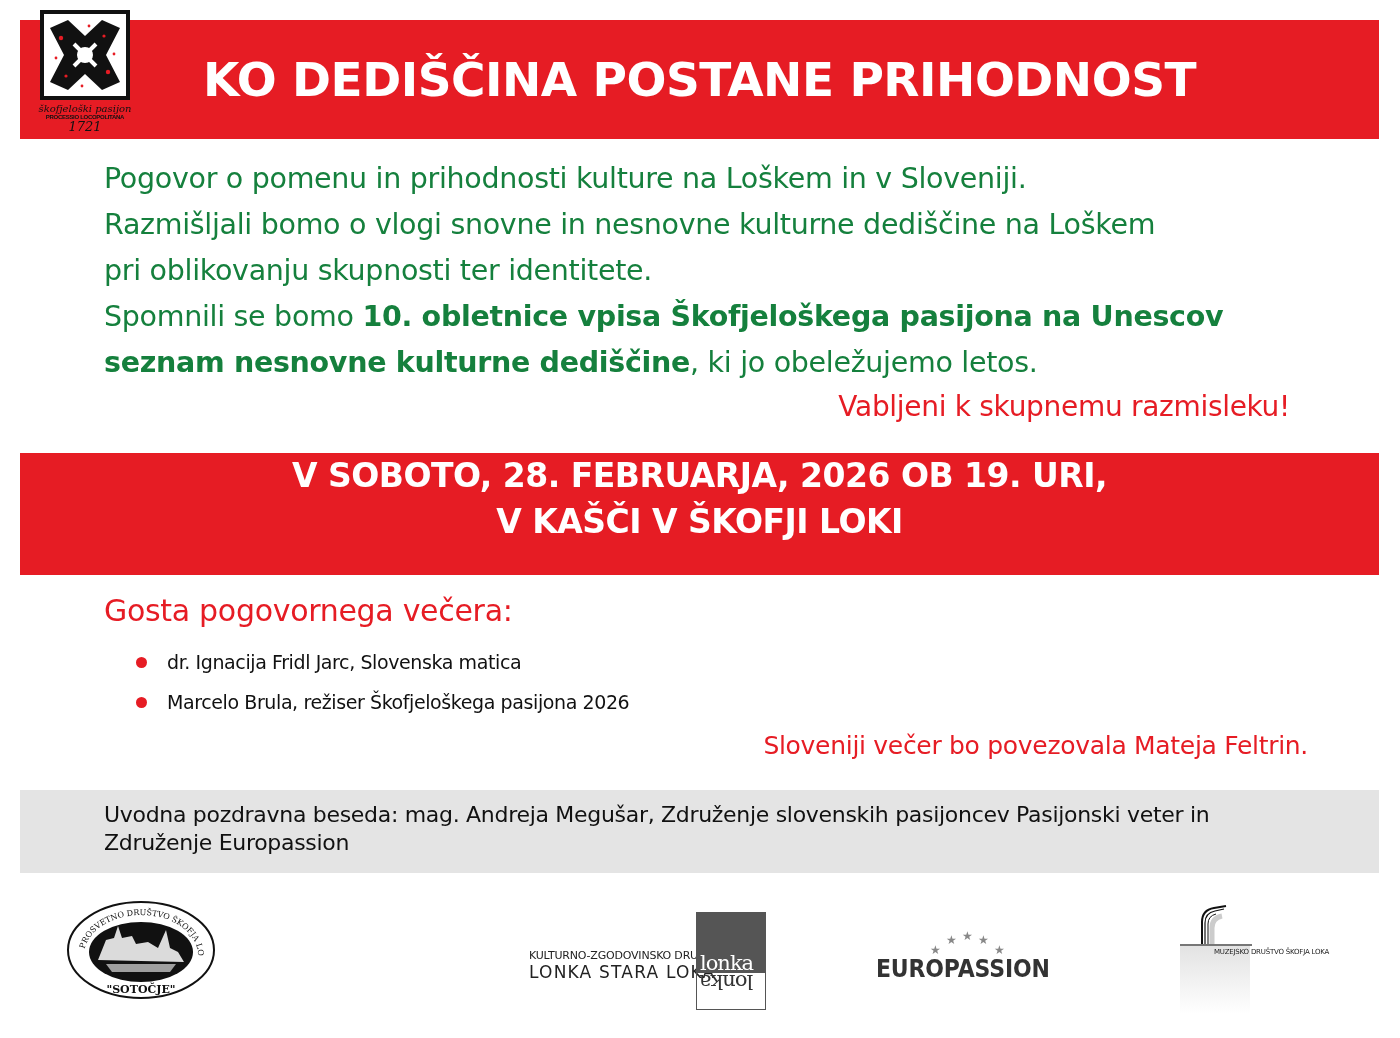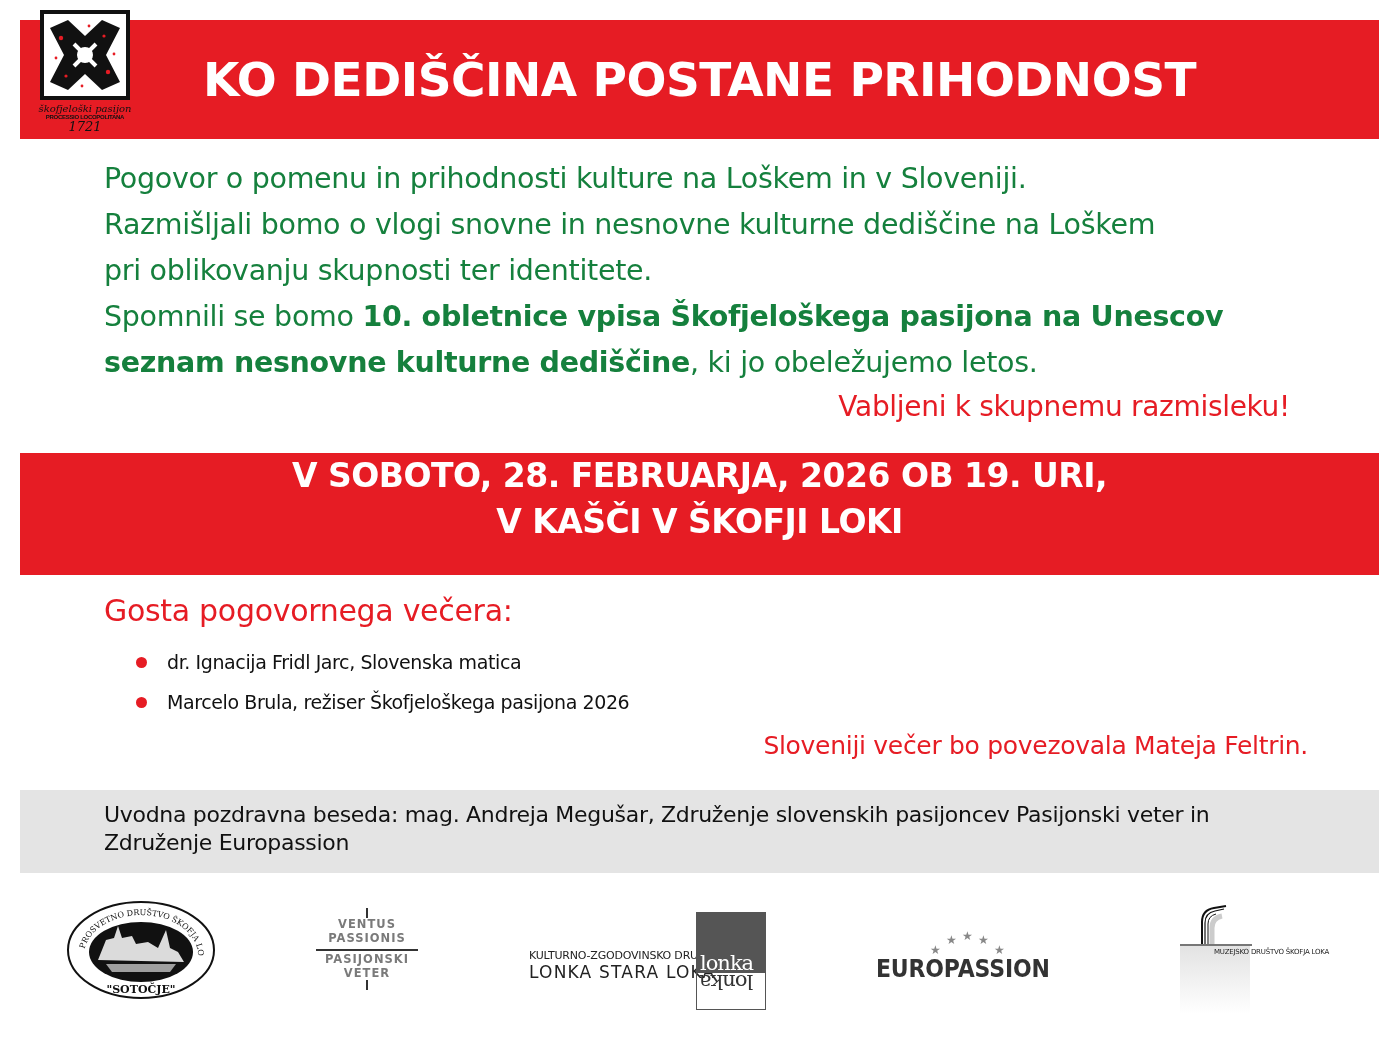--- a/index.html
+++ b/index.html
@@ -134,29 +134,20 @@
       <ellipse cx="75" cy="50" rx="73" ry="48" fill="#fff" stroke="#111" stroke-width="2"></ellipse>
       <ellipse cx="75" cy="52" rx="52" ry="30" fill="#111"></ellipse>
       <path d="M32 60 L40 40 L48 38 L52 26 L56 38 L66 36 L70 44 L82 42 L92 48 L100 30 L104 48 L112 52 L118 62 Z" fill="#fff" opacity="0.85"></path>
       <path d="M40 64 L110 64 L104 72 L46 72 Z" fill="#fff" opacity="0.6"></path>
       <path id="ring" d="M18 55 A57 40 0 0 1 132 55" fill="none"></path>
       <text font-family="DejaVu Serif, serif" font-size="8" fill="#111"><textPath href="#ring" startOffset="4%">PROSVETNO DRUŠTVO ŠKOFJA LOKA</textPath></text>
       <text x="75" y="93" text-anchor="middle" font-family="DejaVu Serif, serif" font-size="11" font-weight="bold" fill="#111">"SOTOČJE"</text>
     </svg>
   </div>
 
-  <div class="partner ventus">
-    <div class="vline" style="top:0"></div>
-    <div class="vt" style="top:10px">VENTUS</div>
-    <div class="vt" style="top:24px">PASSIONIS</div>
-    <div class="hline"></div>
-    <div class="vt" style="top:45px">PASIJONSKI</div>
-    <div class="vt" style="top:59px">VETER</div>
-    <div class="vline" style="top:72px"></div>
-  </div>
 
   <div class="partner lonka">
     <div class="t1">KULTURNO-ZGODOVINSKO DRUŠTVO</div>
     <div class="t2">LONKA STARA LOKA</div>
     <div class="box">
       <div class="top"></div>
       <div class="w1">lonka</div>
       <div class="w2">lonka</div>
     </div>
   </div>

